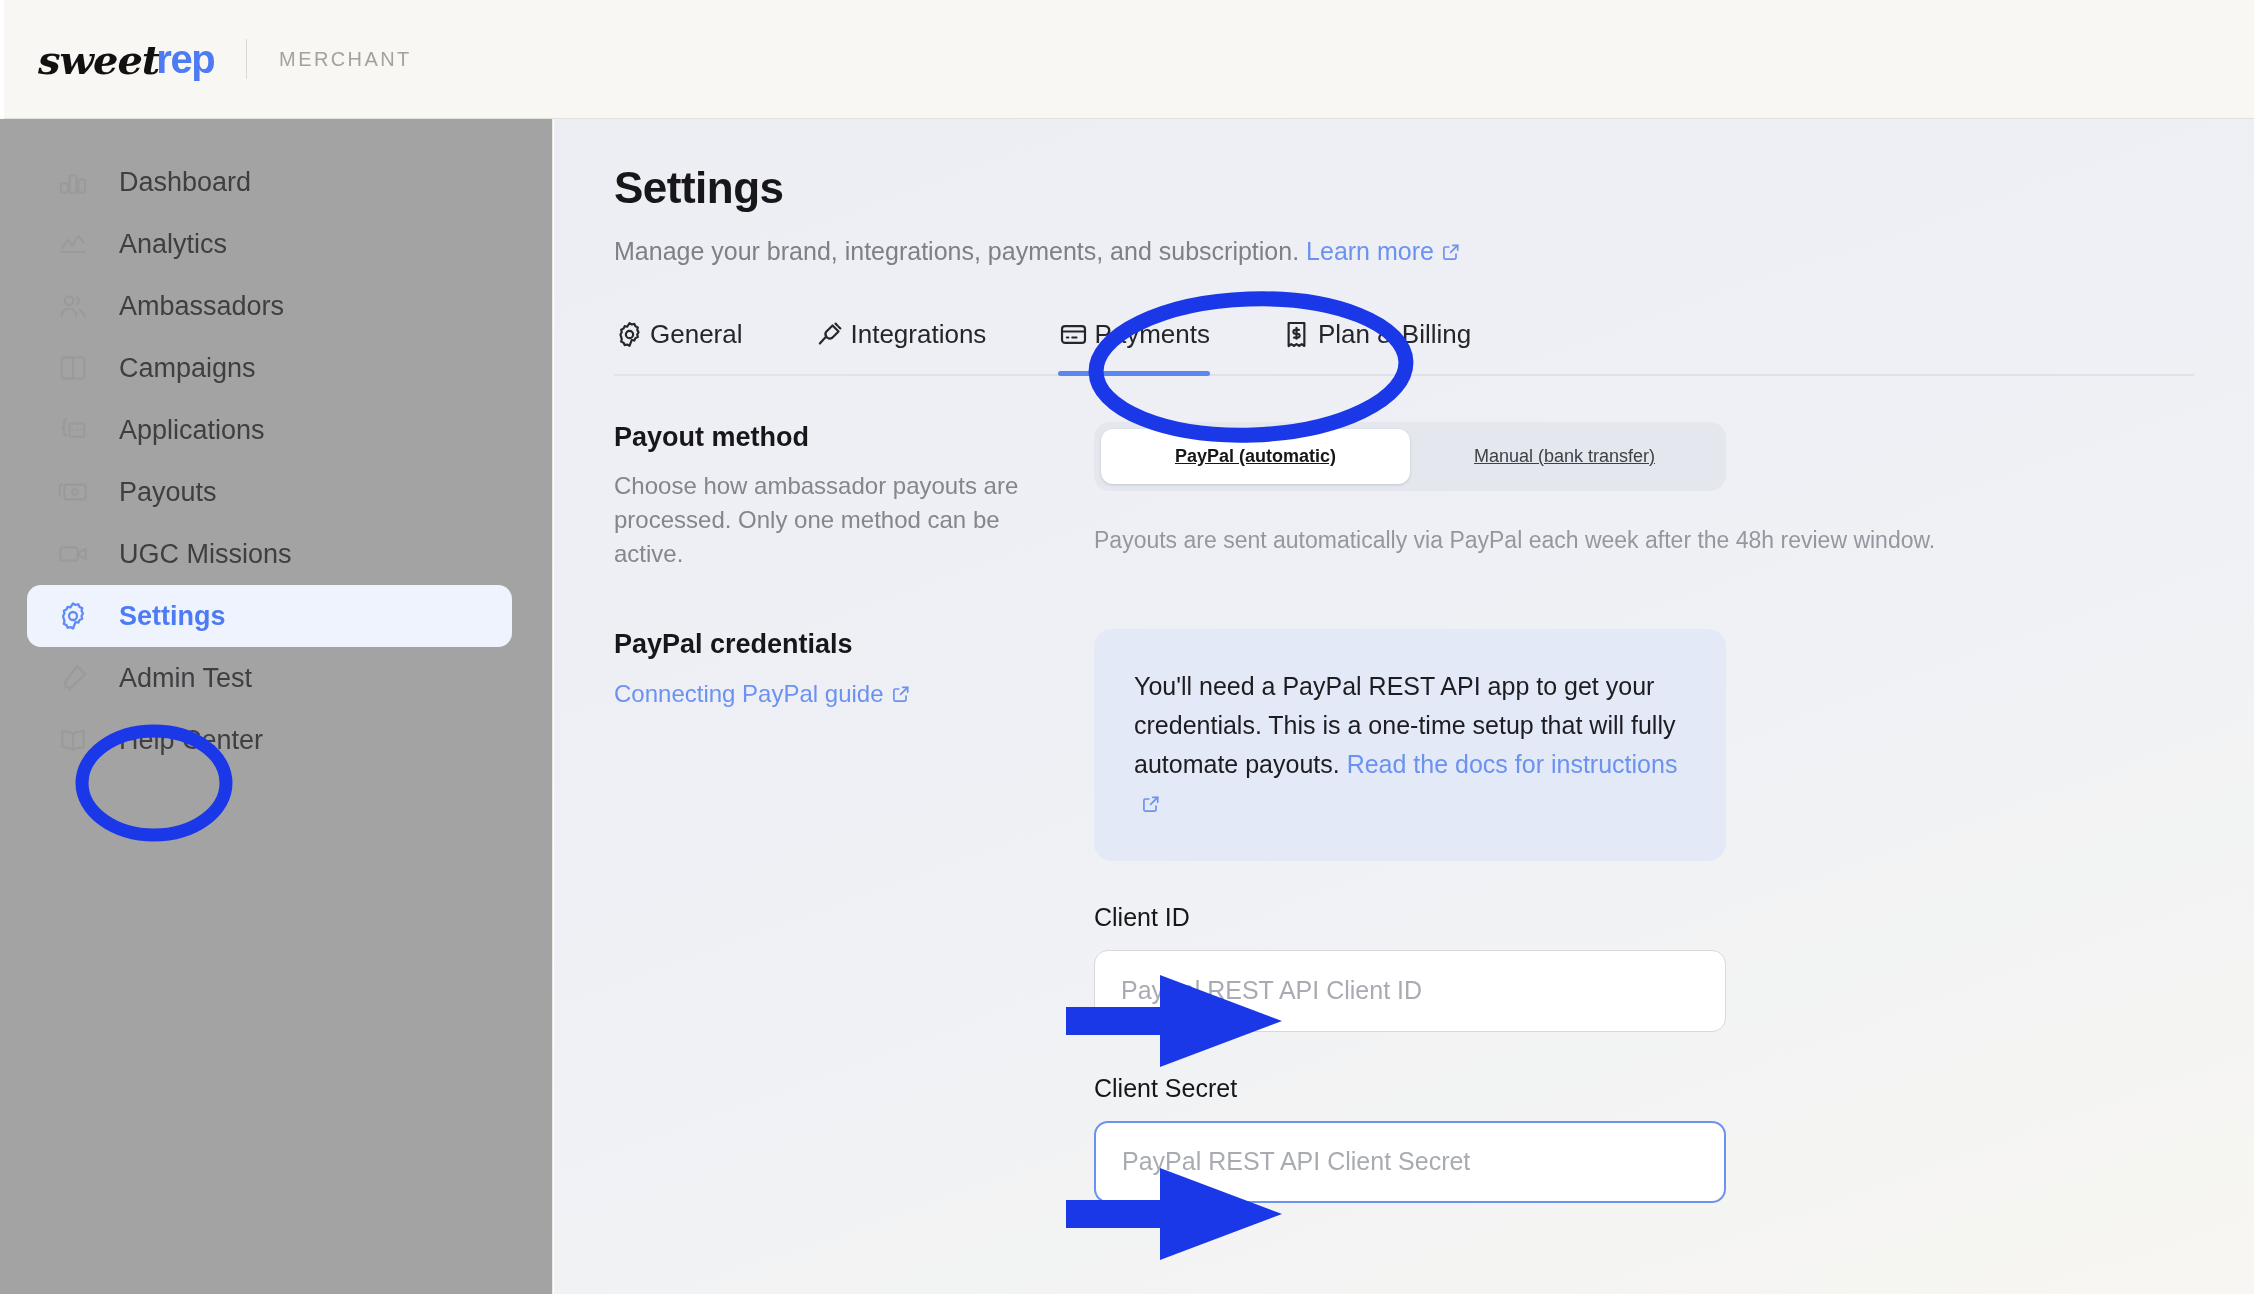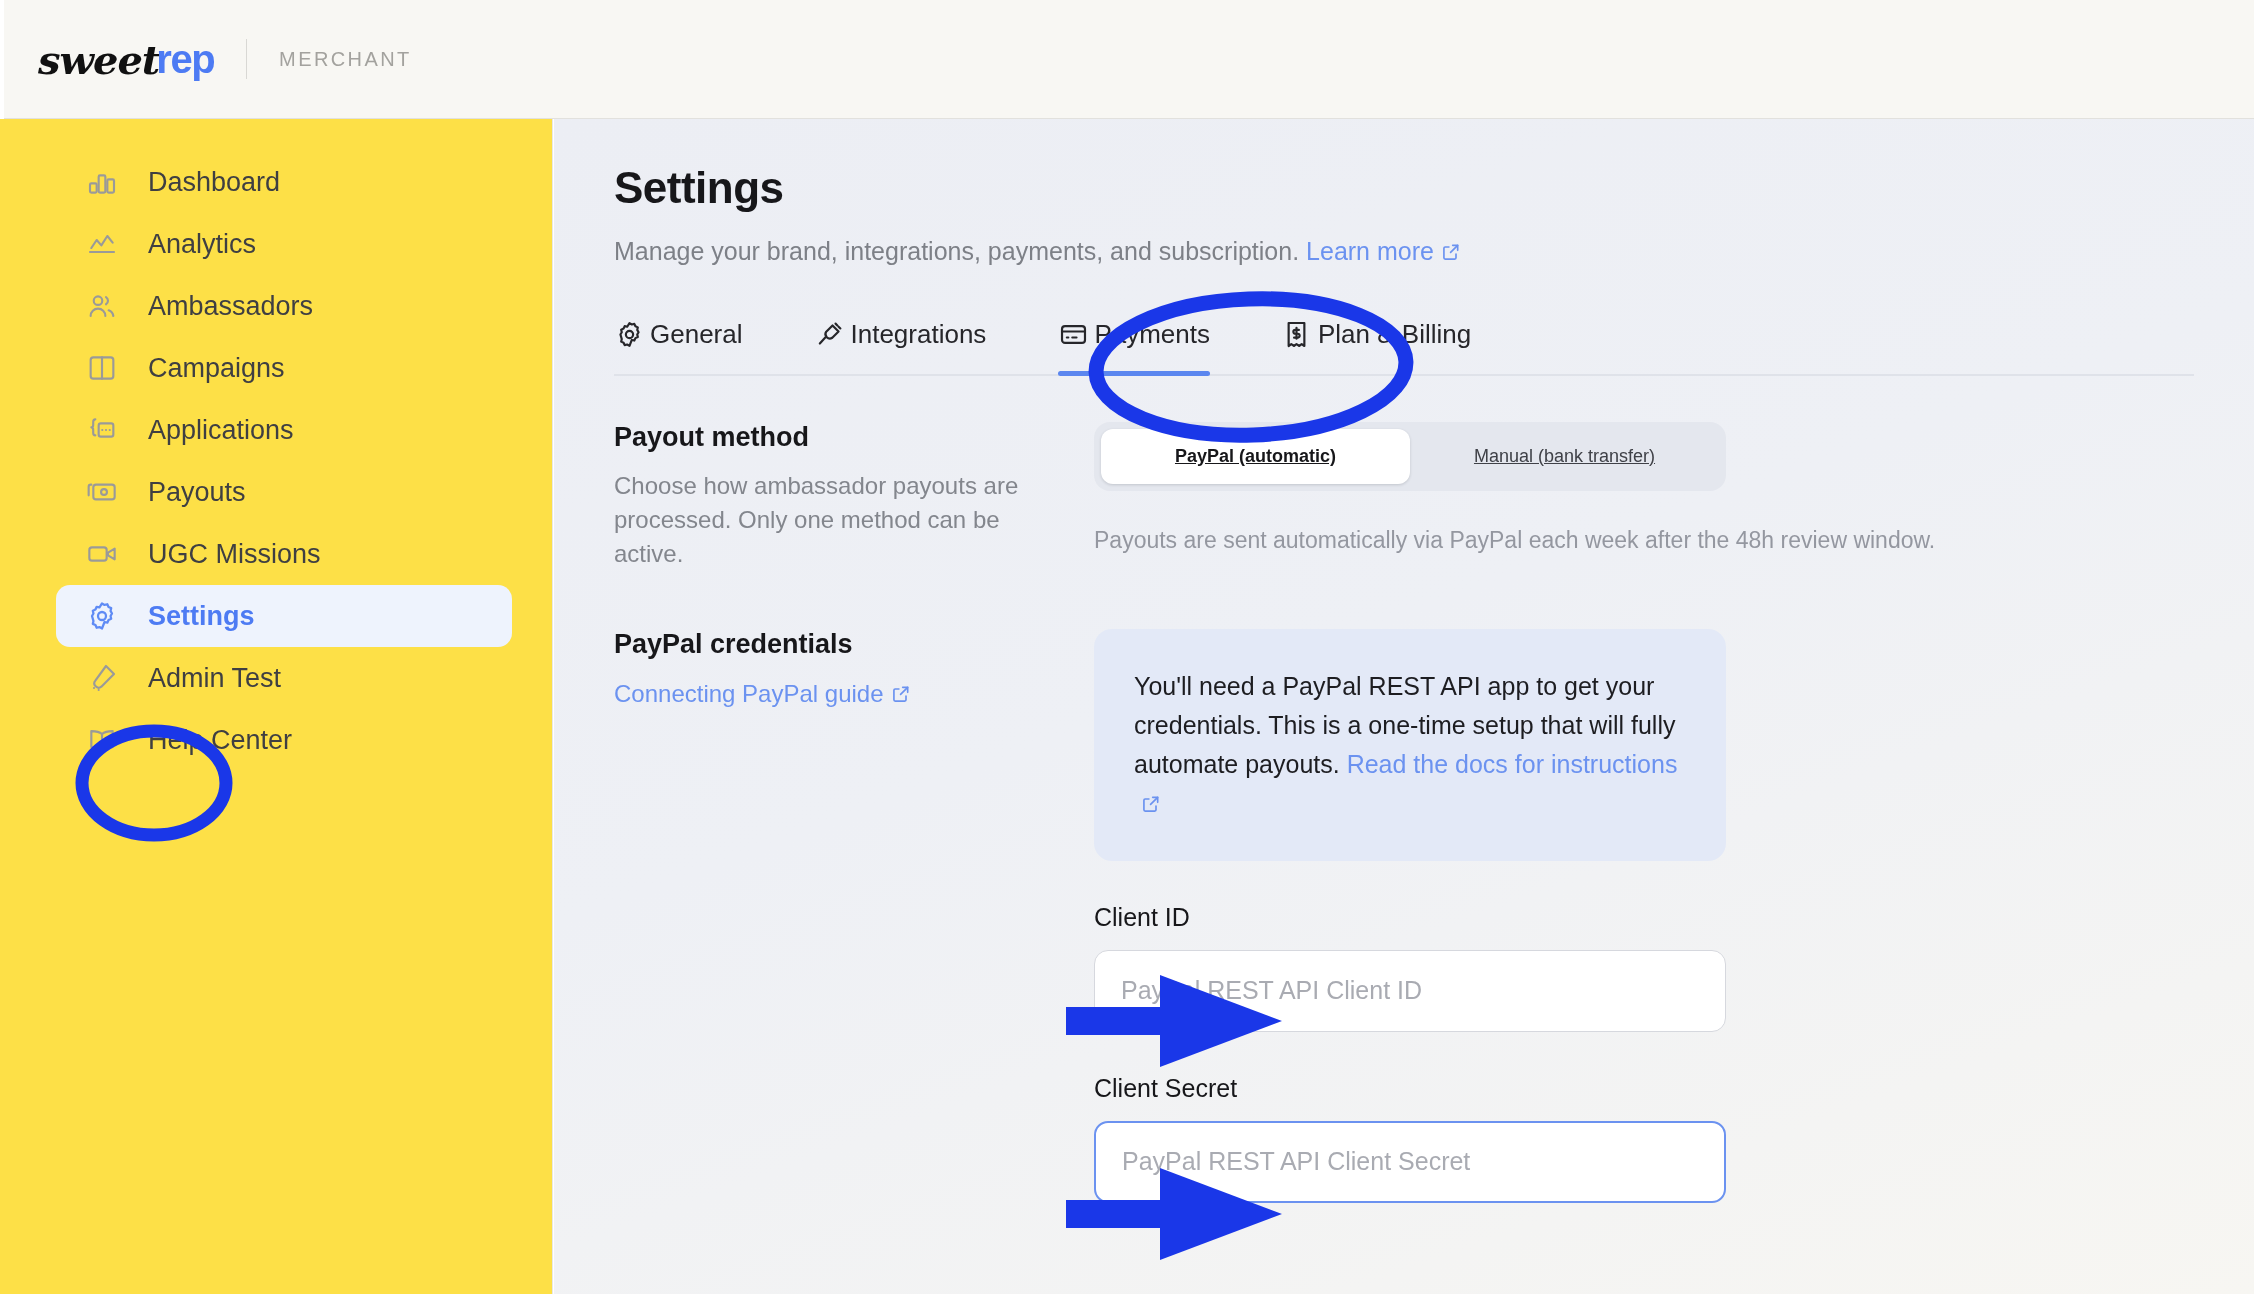--- a/index.html
+++ b/index.html
@@ -33,24 +33,23 @@
     width: 1px; height: 40px; background: #d9d8d4; margin: 0 32px;
   }
   .brand-role {
     font-size: 20px; letter-spacing: 2.4px; color: #a3a29e; font-weight: 400;
   }
 
   
   .sidebar {
     position: absolute; left: 0; top: 119px;
     width: 553px; height: 1175px;
-    background: #fde047;
+    background: #a3a3a3;
     border-right: 1px solid #e8e7e3;
     padding-top: 32px;
-    padding-left: 29px;
   }
   .nav-item {
     position: relative;
     display: flex; align-items: center;
     height: 62px;
     margin: 0 40px 0 27px;
     padding-left: 28px;
     border-radius: 14px;
     color: #3f3f42;
     font-size: 27px;

